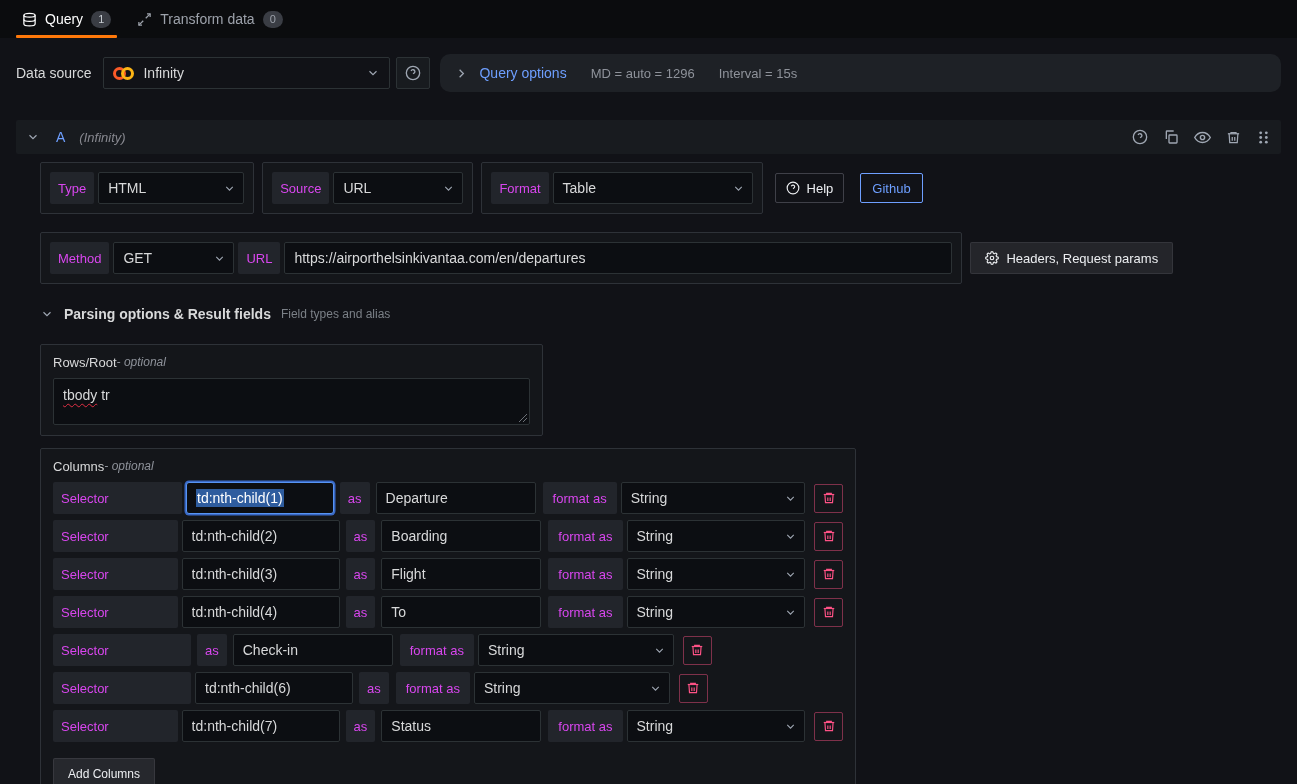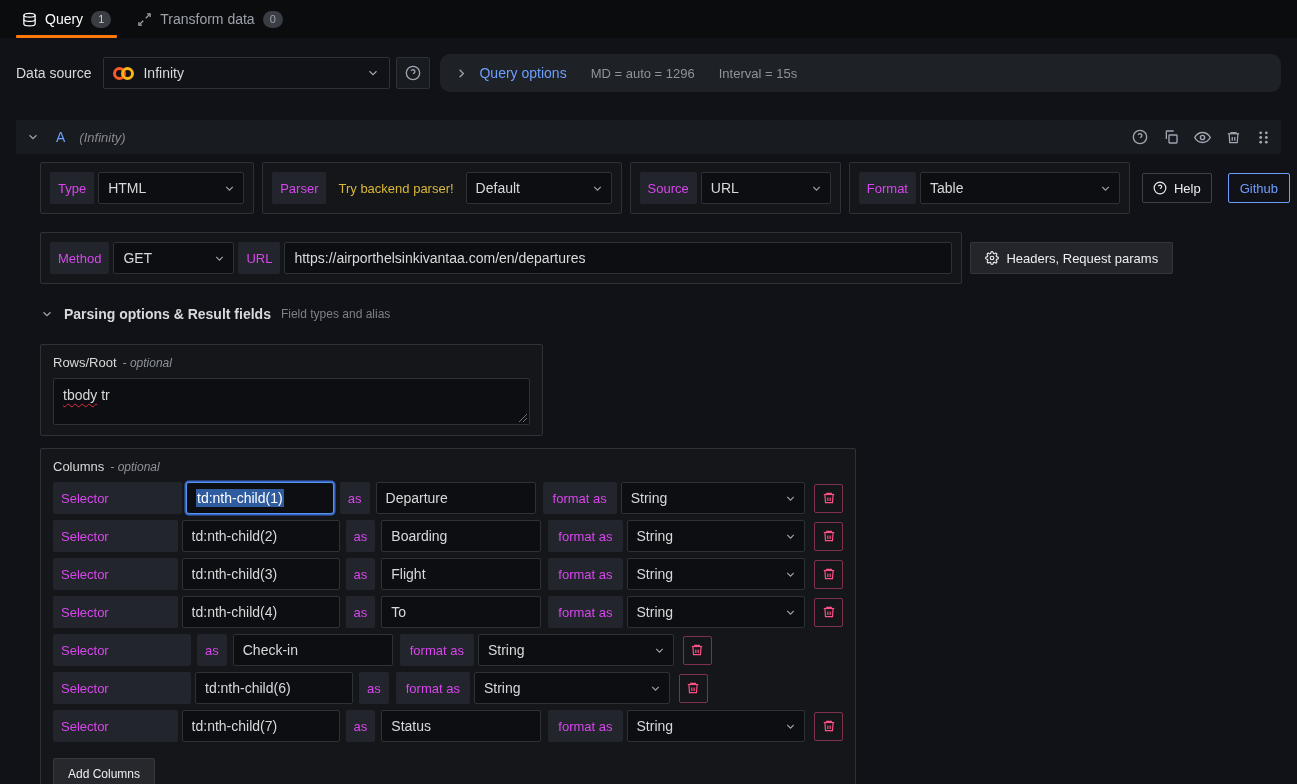--- a/index.html
+++ b/index.html
@@ -49,21 +49,21 @@
   .w145{width:146px}.w130{width:130px}.w200{width:200px}.w120{width:121px}.w195{width:196px}
   .warn{color:#d8b73a;font-weight:500;margin:0 8px;cursor:pointer;white-space:nowrap}
   .help-btn{border:1px solid rgba(204,204,220,0.25);height:30px;padding:0 10px;font-weight:500;margin-left:4px}
   .github-btn{border:1px solid #6e9fff;color:#6e9fff;height:30px;padding:0 11px;font-weight:500;margin-left:8px}
   .url-input{width:668px}
   
   .sec-head{display:flex;align-items:center;margin-top:22px;cursor:pointer;color:#9fa7b3}
   .sec-title{font-weight:700;font-size:14px;color:#d8d9da;margin-left:10px}
   .sec-hint{color:#7b8087;font-size:12px;margin-left:10px}
   .block{display:block;padding:10px 12px}
-  .fs-title{display:flex;align-items:flex-end;gap:6px;margin-bottom:8px}
+  .fs-title{display:flex;align-items:flex-start;margin-bottom:8px}
   .fs-label{font-weight:500;color:#d8d9da}
   .opt{color:#8e929a;font-style:italic;font-size:12px}
   .rows-root{width:503px;margin-top:22px}
   .textarea{position:relative;width:100%;height:47px;background:#0c0e12;border:1px solid #2c3235;border-radius:2px;padding:8px 9px;color:#d8d9da;cursor:text;font-size:14px}
   .squiggle{text-decoration:underline;text-decoration-style:wavy;text-decoration-color:#e02f44;text-underline-offset:3px;text-decoration-thickness:1px}
   .grip{position:absolute;right:2px;bottom:2px;width:10px;height:10px;background:repeating-linear-gradient(135deg,transparent 0 2px,#6c7077 2px 3px);clip-path:polygon(100% 0,100% 100%,0 100%)}
   
   .columns-box{width:816px;margin-top:12px}
   .col-row{display:flex;align-items:center;gap:4px;margin-bottom:6px}
   .chip.selector{width:138px}
@@ -200,32 +200,20 @@
         <div class="select w145">
           <span>HTML</span>
           <span class="chev">
               <svg viewBox="0 0 24 24" width="13" height="13" fill="none" stroke="currentColor" stroke-width="2">
                 <path d="M6 9l6 6 6-6"></path>
               </svg>
             </span>
         </div>
       </div>
       <div class="fieldset">
-        <span class="chip">Parser</span>
-        <span class="warn">Try backend parser!</span>
-        <div class="select w145">
-          <span>Default</span>
-          <span class="chev">
-              <svg viewBox="0 0 24 24" width="13" height="13" fill="none" stroke="currentColor" stroke-width="2">
-                <path d="M6 9l6 6 6-6"></path>
-              </svg>
-            </span>
-        </div>
-      </div>
-      <div class="fieldset">
         <span class="chip">Source</span>
         <div class="select w130">
           <span>URL</span>
           <span class="chev">
               <svg viewBox="0 0 24 24" width="13" height="13" fill="none" stroke="currentColor" stroke-width="2">
                 <path d="M6 9l6 6 6-6"></path>
               </svg>
             </span>
         </div>
       </div>

